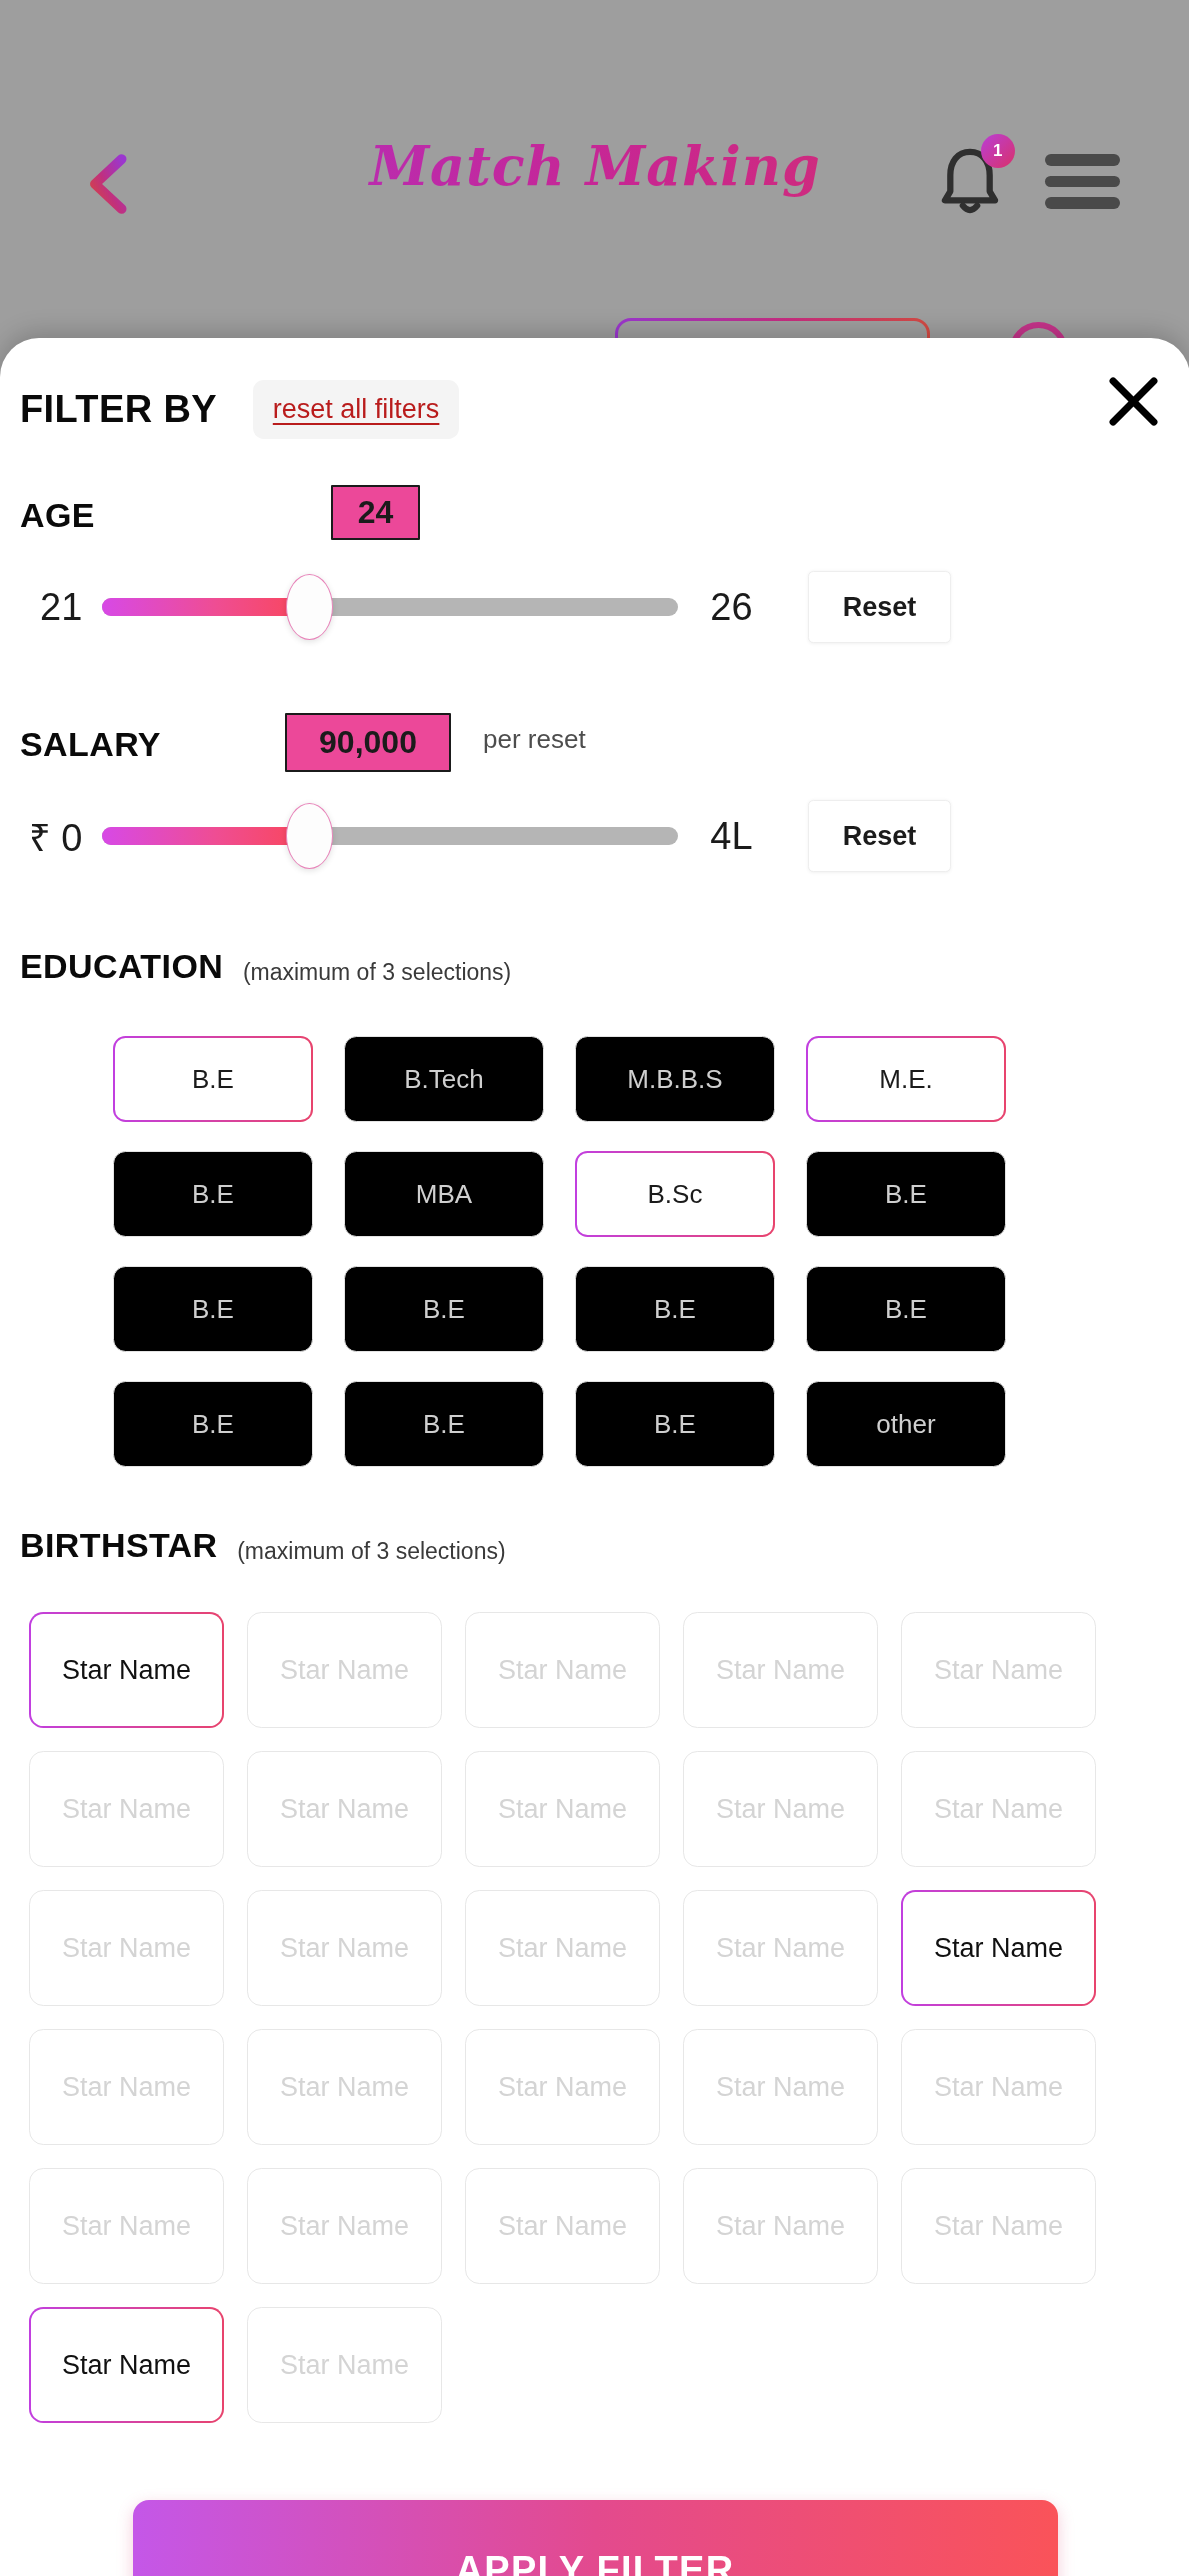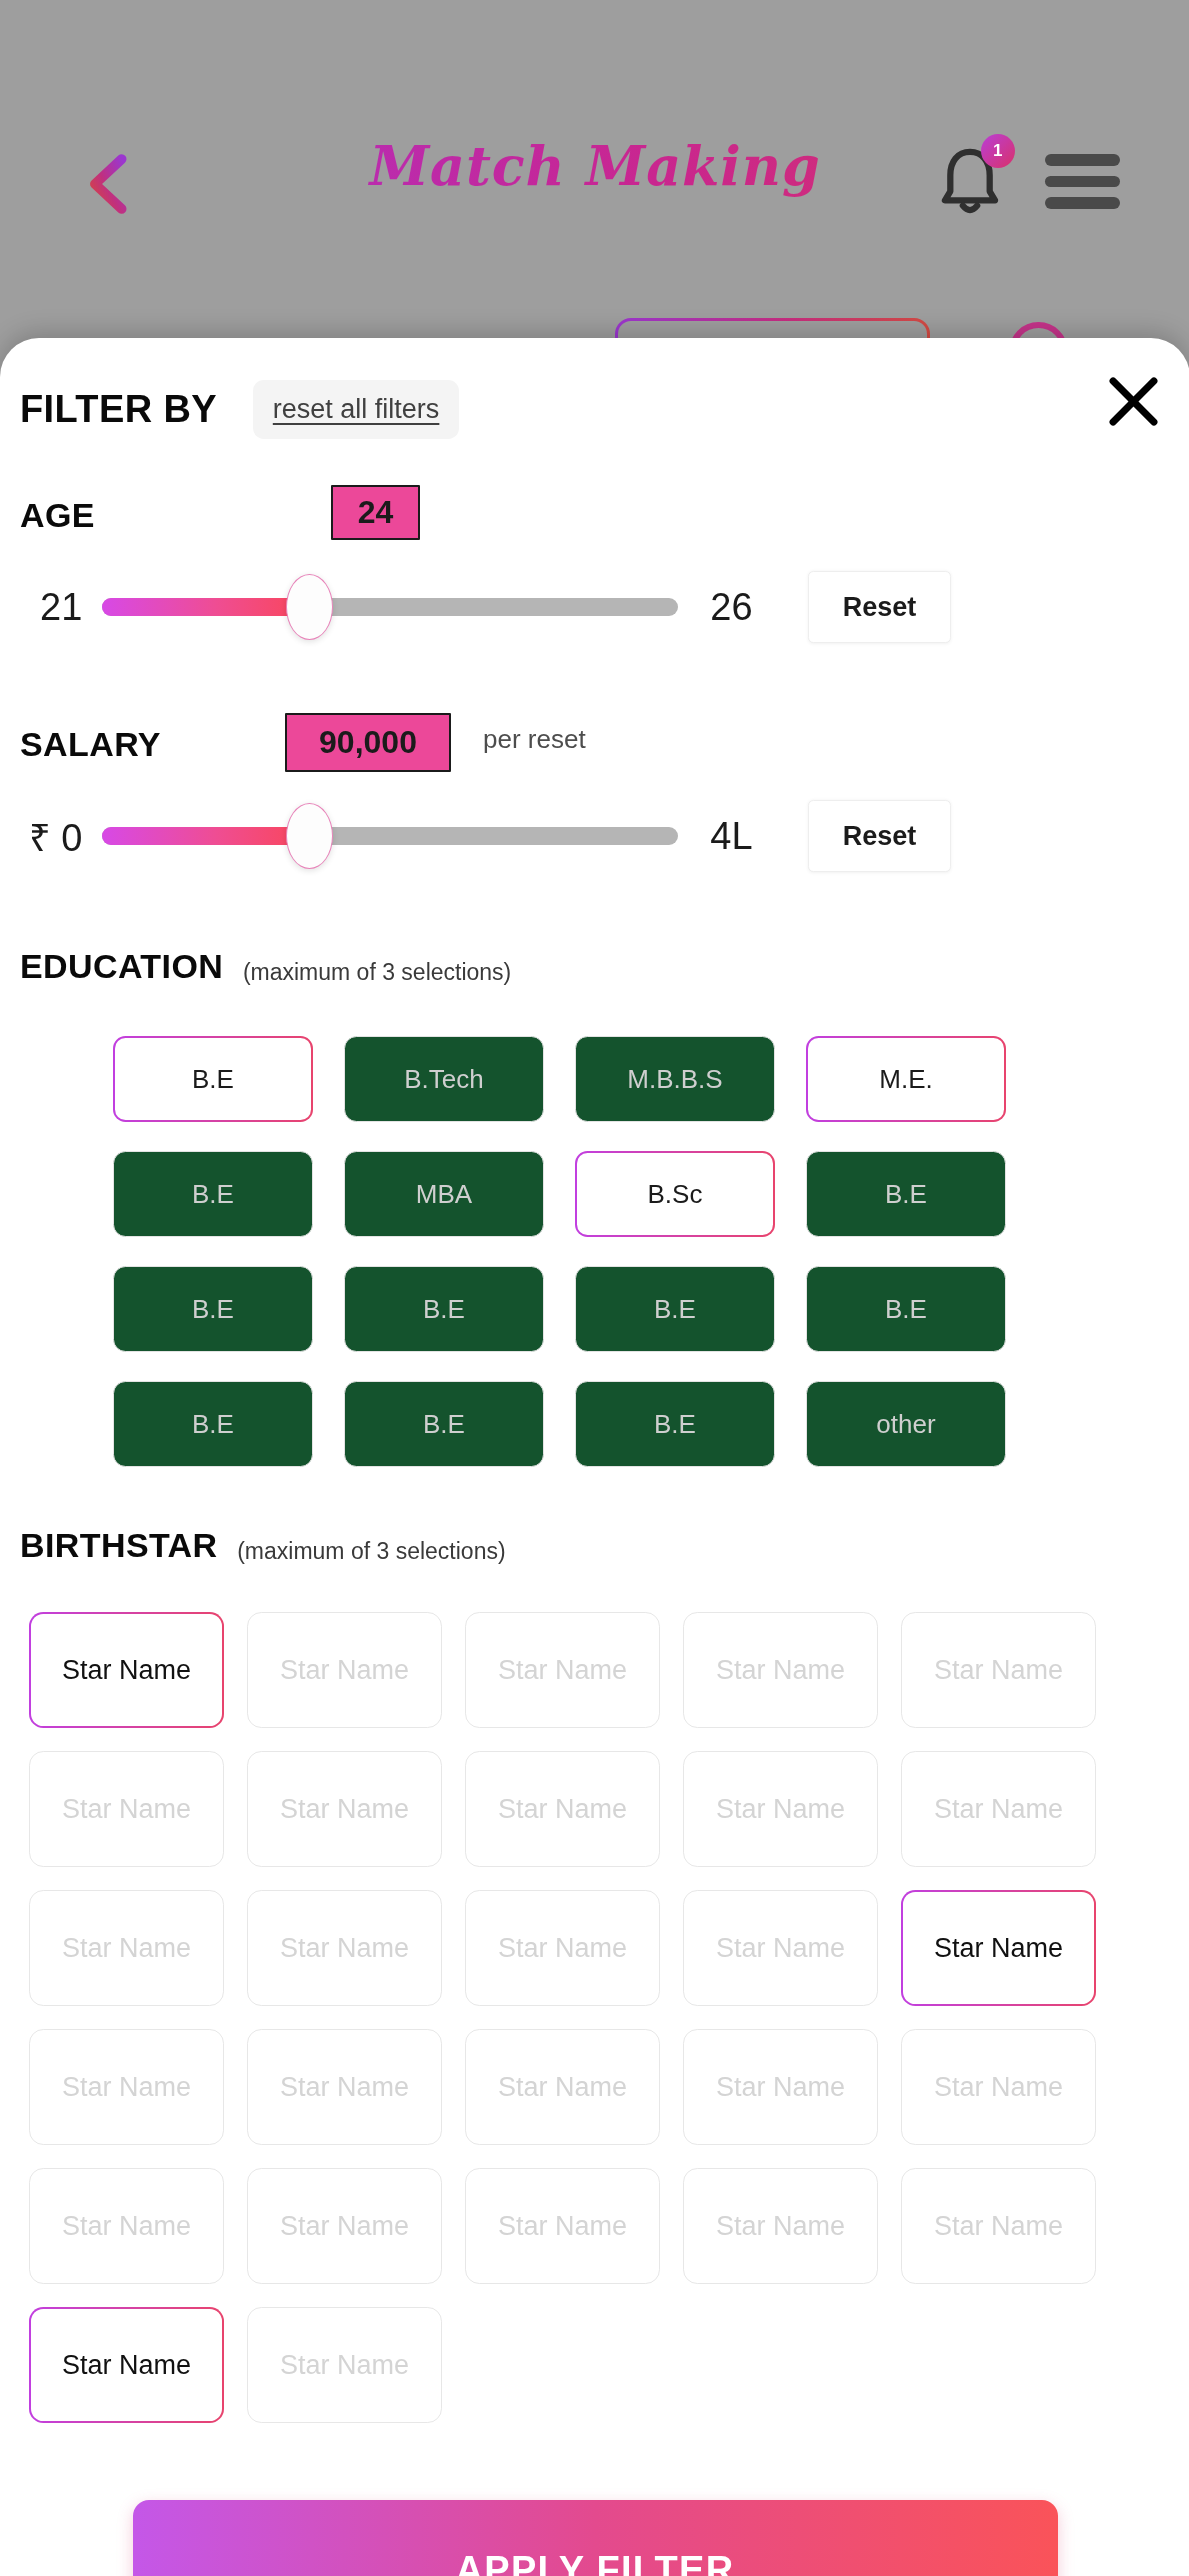--- a/index.html
+++ b/index.html
@@ -136,21 +136,21 @@
     font-weight: 700;
     letter-spacing: 0.4px;
     color: #0a0a0a;
   }
   .reset-all {
     margin-left: 36px;
     padding: 14.3px 19.7px;
     border-radius: 10.7px;
     background: #f4f4f4;
     font-size: 27px;
-    color: #404040;
+    color: #b91c1c;
     text-decoration: underline;
     text-underline-offset: 5.4px;
     cursor: pointer;
   }
   .close-x {
     position: absolute;
     right: 9px;
     top: 36px;
     width: 55px; height: 55px;
     cursor: pointer;
@@ -256,21 +256,21 @@
   .edu-grid {
     display: grid;
     grid-template-columns: repeat(4, 200px);
     gap: 29px 31px;
     margin-top: 50px;
     margin-left: 93px;
   }
   .chip {
     height: 86px;
     border-radius: 12.5px;
-    background: #14532d;
+    background: #000000;
     border: 1.8px solid #e3e3e3;
     display: flex;
     align-items: center;
     justify-content: center;
     font-size: 26px;
     color: #cfcfcf;
     cursor: pointer;
     user-select: none;
   }
   .chip.sel {

